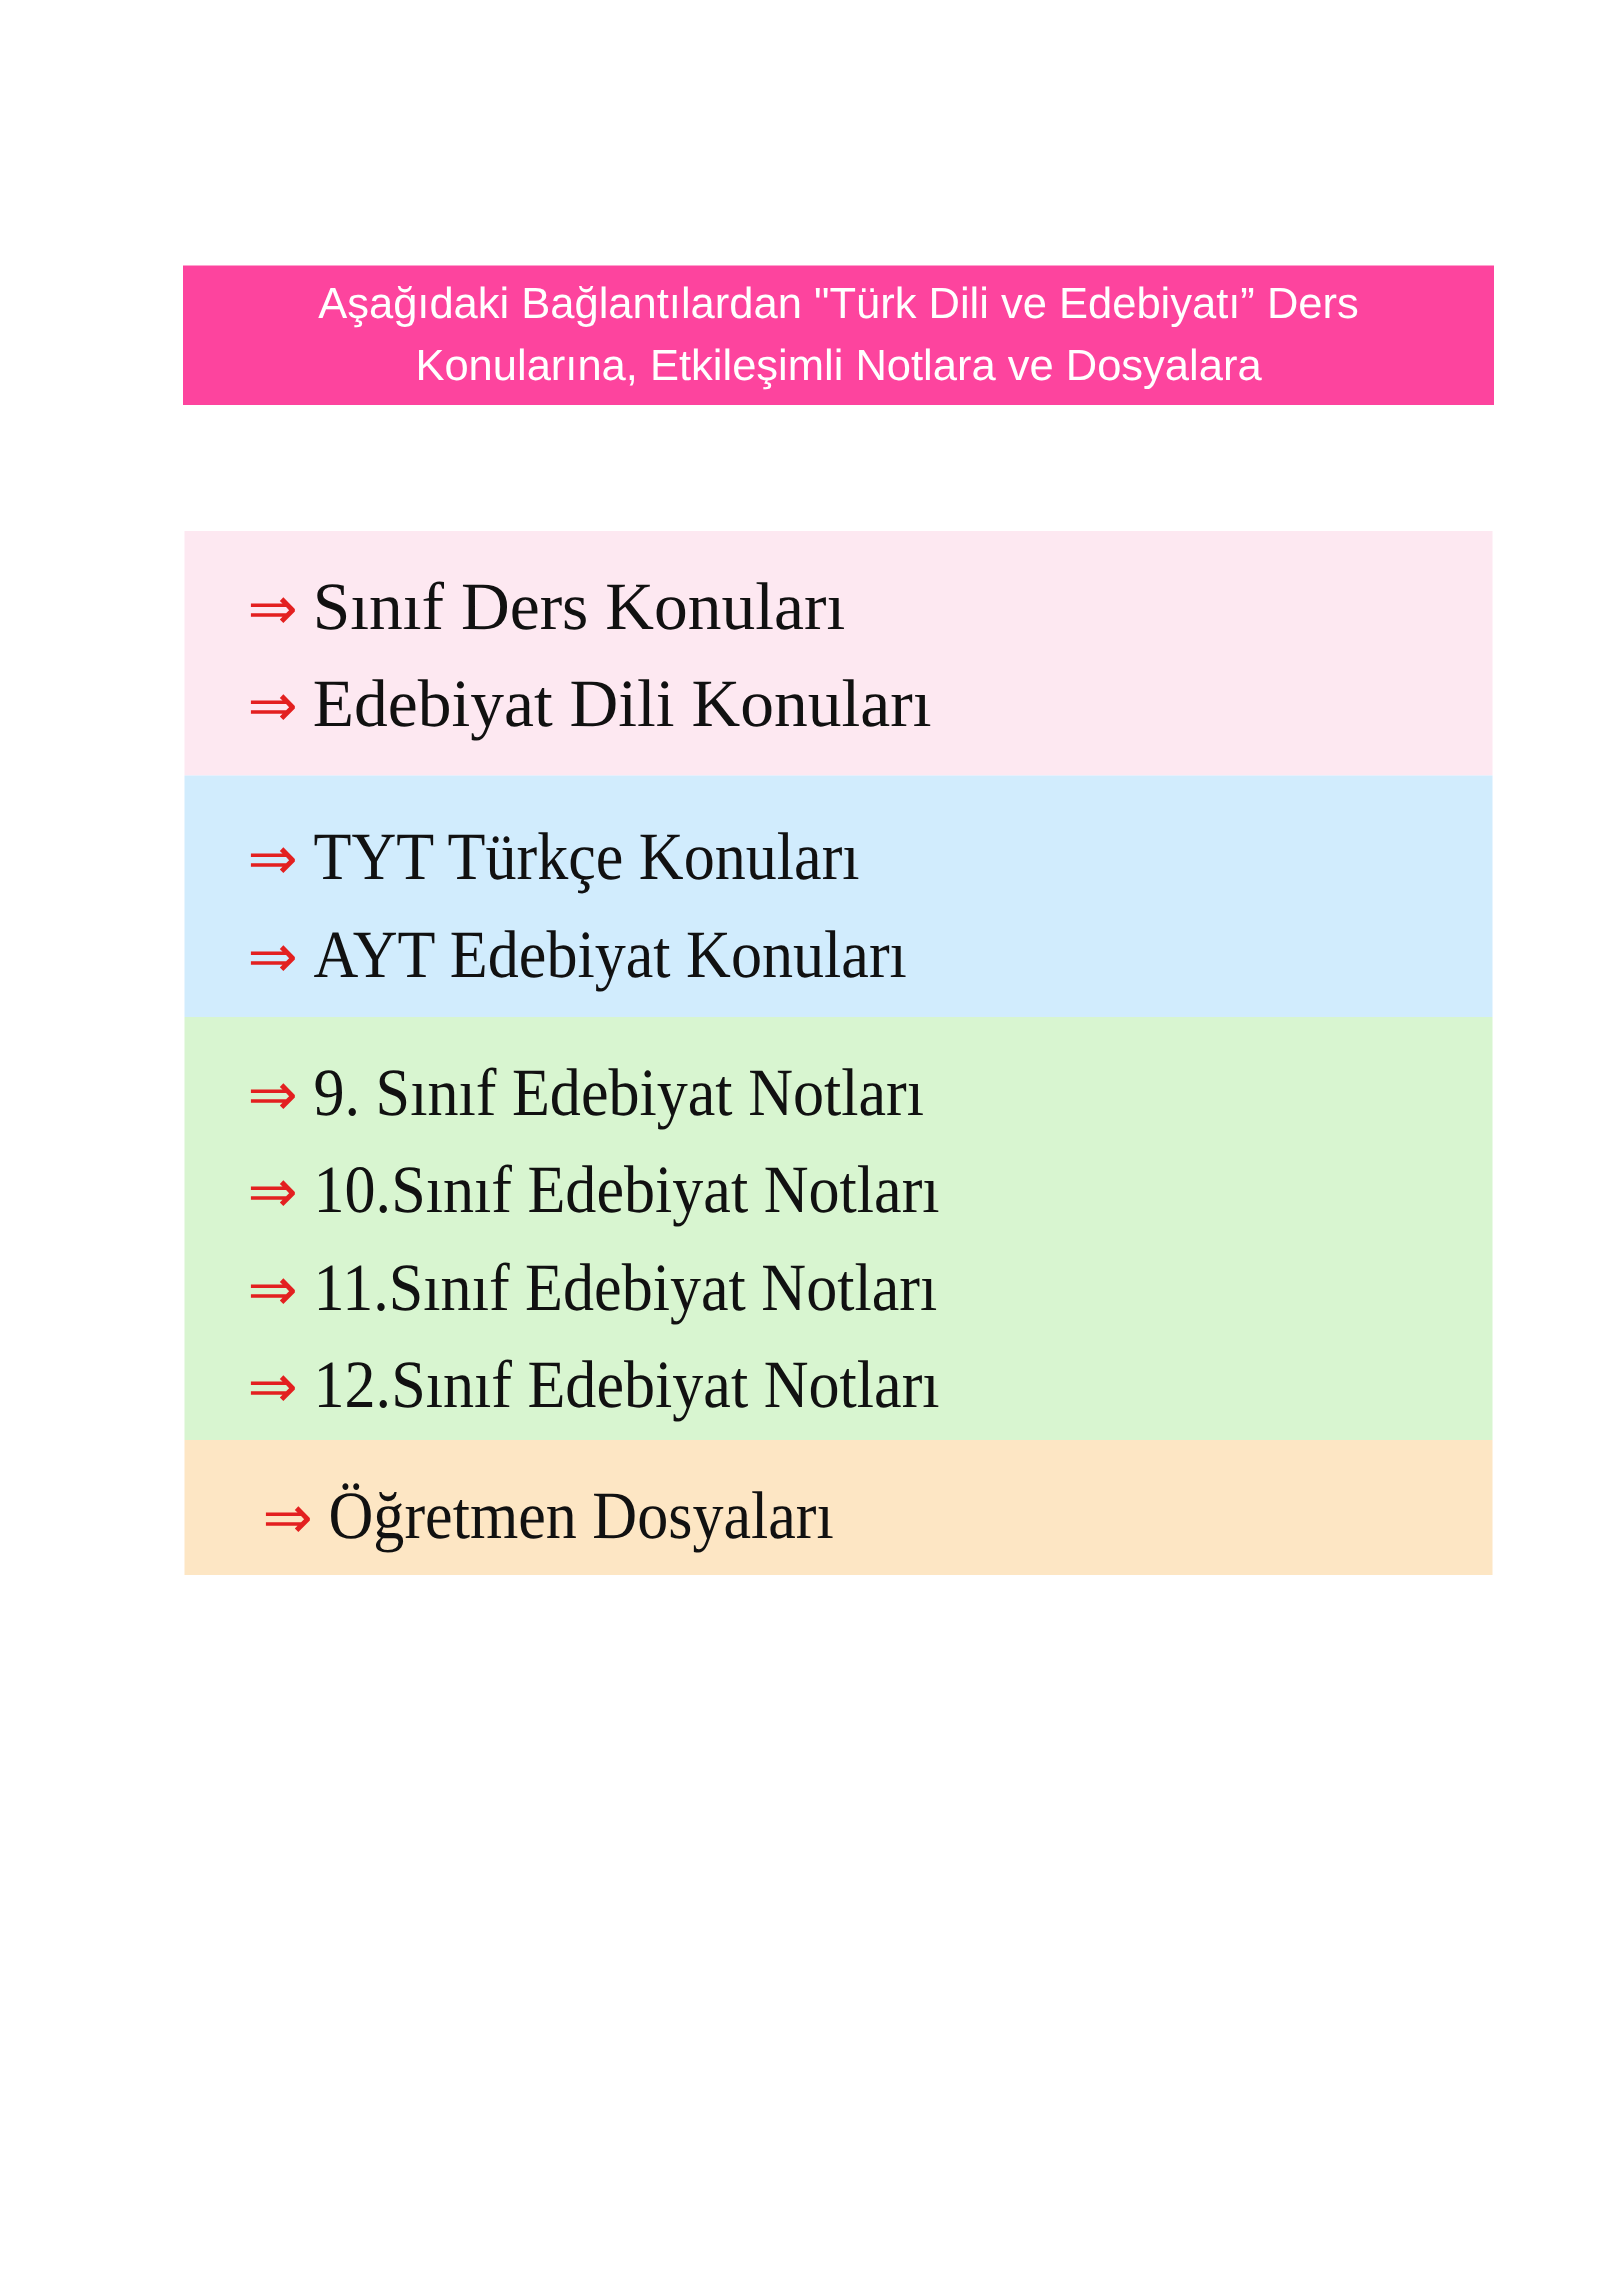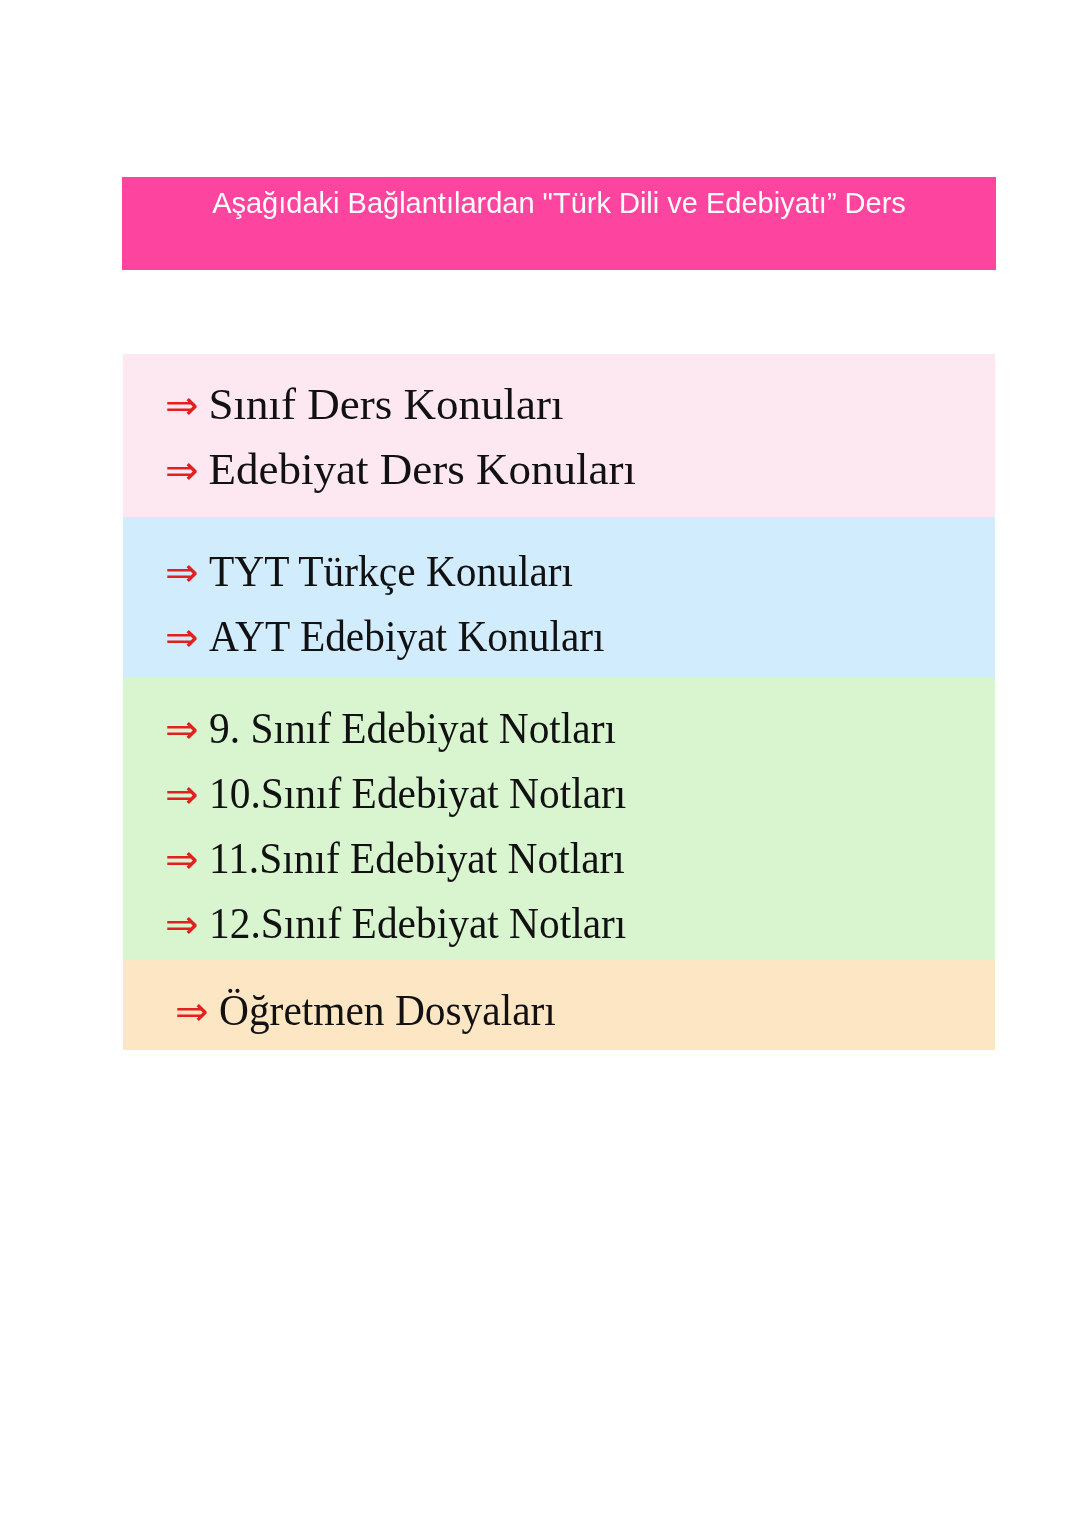--- a/index.html
+++ b/index.html
@@ -22,30 +22,31 @@
       white-space: nowrap; cursor: pointer;
     }
     .arrow { color: #e32020; font-size: 40px; margin-right: 10px; font-family: "DejaVu Sans", sans-serif; }
     .condensed { display: inline-block; transform: scaleX(0.92); transform-origin: left center; }
   </style>
 </head>
 <body>
 
 <div class="banner">
   <span class="line">Aşağıdaki Bağlantılardan "Türk Dili ve Edebiyatı” Ders</span>
+  <span class="line">Konularına, Etkileşimli Notlara ve Dosyalara</span>
 </div>
 
 <div class="panel sec-pink">
   <div class="link" style="top:24px;">
     <span class="arrow">⇒</span>
     <span>Sınıf Ders Konuları</span>
   </div>
   <div class="link" style="top:89px;">
     <span class="arrow">⇒</span>
-    <span>Edebiyat Ders Konuları</span>
+    <span>Edebiyat Dili Konuları</span>
   </div>
 </div>
 
 <div class="panel sec-blue">
   <div class="link" style="top:28px;">
     <span class="arrow">⇒</span>
     <span class="condensed">TYT Türkçe Konuları</span>
   </div>
   <div class="link" style="top:93px;">
     <span class="arrow">⇒</span>

